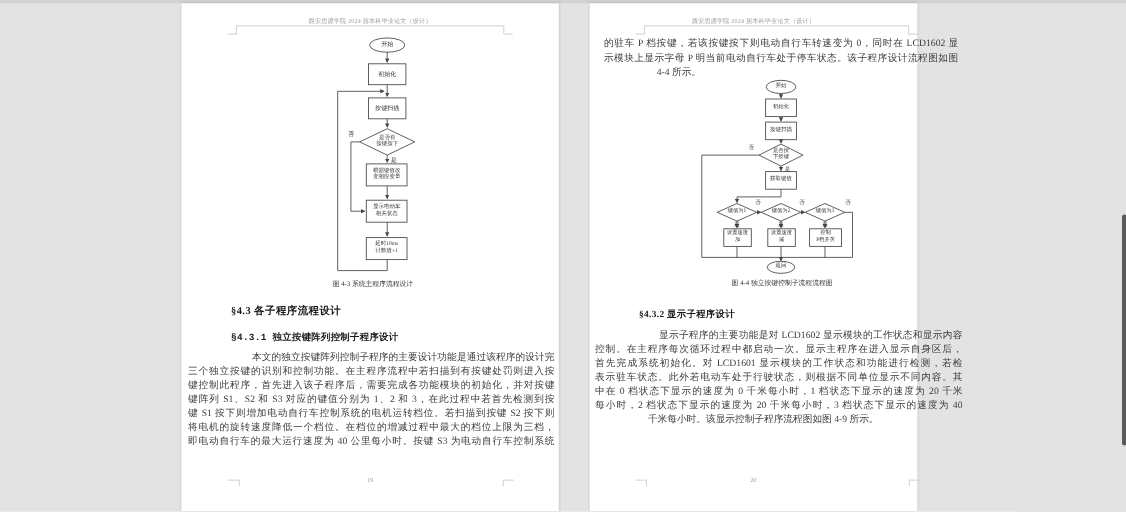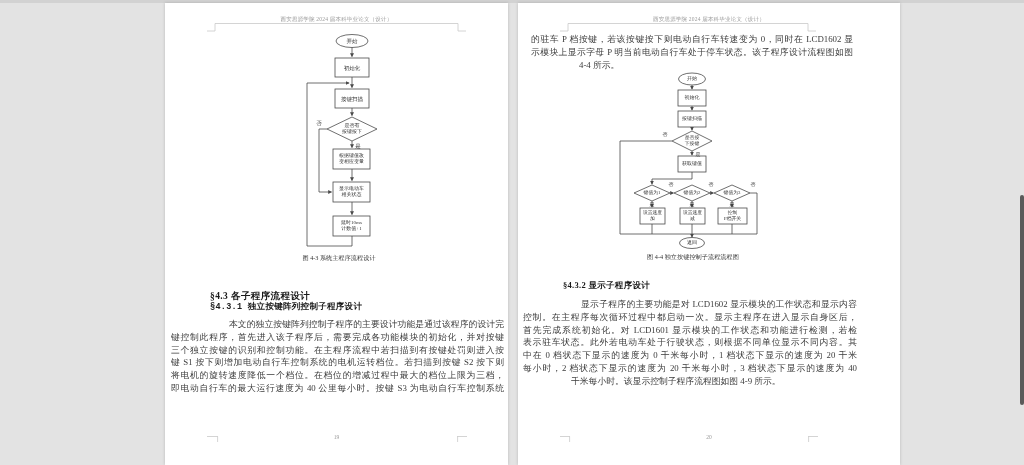--- a/index.html
+++ b/index.html
@@ -7,21 +7,21 @@
     position:relative;width:1024px;height:465px;overflow:hidden;
     background:#e3e3e3;
     font-family:"Liberation Serif","DejaVu Serif",serif;
   }
   .topline{position:absolute;left:0;top:0;width:1024px;height:3px;background:#d2d2d2;}
   .page{
     position:absolute;top:3px;height:462px;background:#ffffff;
     box-shadow:0 0 3px rgba(0,0,0,.18);
   }
   .page-l{left:165px;width:343px;}
-  .page-r{left:518px;width:382px;}
+  .page-r{left:536px;width:298px;}
   .pg-header{
     position:absolute;left:0;right:0;top:13px;text-align:center;
     font-size:5.5px;color:#9a9a9a;letter-spacing:.2px;white-space:nowrap;
   }
   .bound-svg{position:absolute;left:0;top:0;pointer-events:none;}
   .fc-label{
     position:absolute;color:#333;text-align:center;
     display:flex;flex-direction:column;align-items:center;justify-content:center;
     white-space:nowrap;
   }
@@ -114,26 +114,27 @@
     <div class="fc-label fs50" style="left:168px;top:179px;width:37px;height:20px;">
       <span>显示电动车</span>
       <span>相关状态</span>
     </div>
     <div class="fc-label fs50" style="left:168px;top:213px;width:37px;height:20px;">
       <span>延时10ms</span>
       <span>计数值+1</span>
     </div>
     <div class="cap" style="left:104px;top:251px;width:140px;">图 4-3 系统主程序流程设计</div>
 
-    <div class="h1" style="left:45px;top:287px;">§4.3 各子程序流程设计</div>
+    <div class="h1" style="left:45px;top:273px;">§4.3 各子程序流程设计</div>
     <div class="h2" style="left:45px;top:298px;font-family:Liberation Mono, monospace;">§4.3.1 独立按键阵列控制子程序设计</div>
     <div class="bodytxt" style="left:6px;top:315px;width:333px;">
       <div class="bline indent">本文的独立按键阵列控制子程序的主要设计功能是通过该程序的设计完成</div>
+      <div class="bline">三个独立按键的识别和控制功能。在主程序流程中若扫描到有按键处罚则进入按</div>
       <div class="bline">键控制此程序，首先进入该子程序后，需要完成各功能模块的初始化，并对按键</div>
-      <div class="bline">三个独立按键的识别和控制功能。在主程序流程中若扫描到有按键处罚则进入按</div>
+      <div class="bline">键阵列 S1、S2 和 S3 对应的键值分别为 1、2 和 3，在此过程中若首先检测到按</div>
       <div class="bline">键 S1 按下则增加电动自行车控制系统的电机运转档位。若扫描到按键 S2 按下则</div>
       <div class="bline">将电机的旋转速度降低一个档位。在档位的增减过程中最大的档位上限为三档，</div>
       <div class="bline">即电动自行车的最大运行速度为 40 公里每小时。按键 S3 为电动自行车控制系统</div>
     </div>
     <div class="pgnum">19</div>
   </div>
 
   <div class="page page-r">
     <div class="pg-header">西安思源学院 2024 届本科毕业论文（设计）</div>
 

